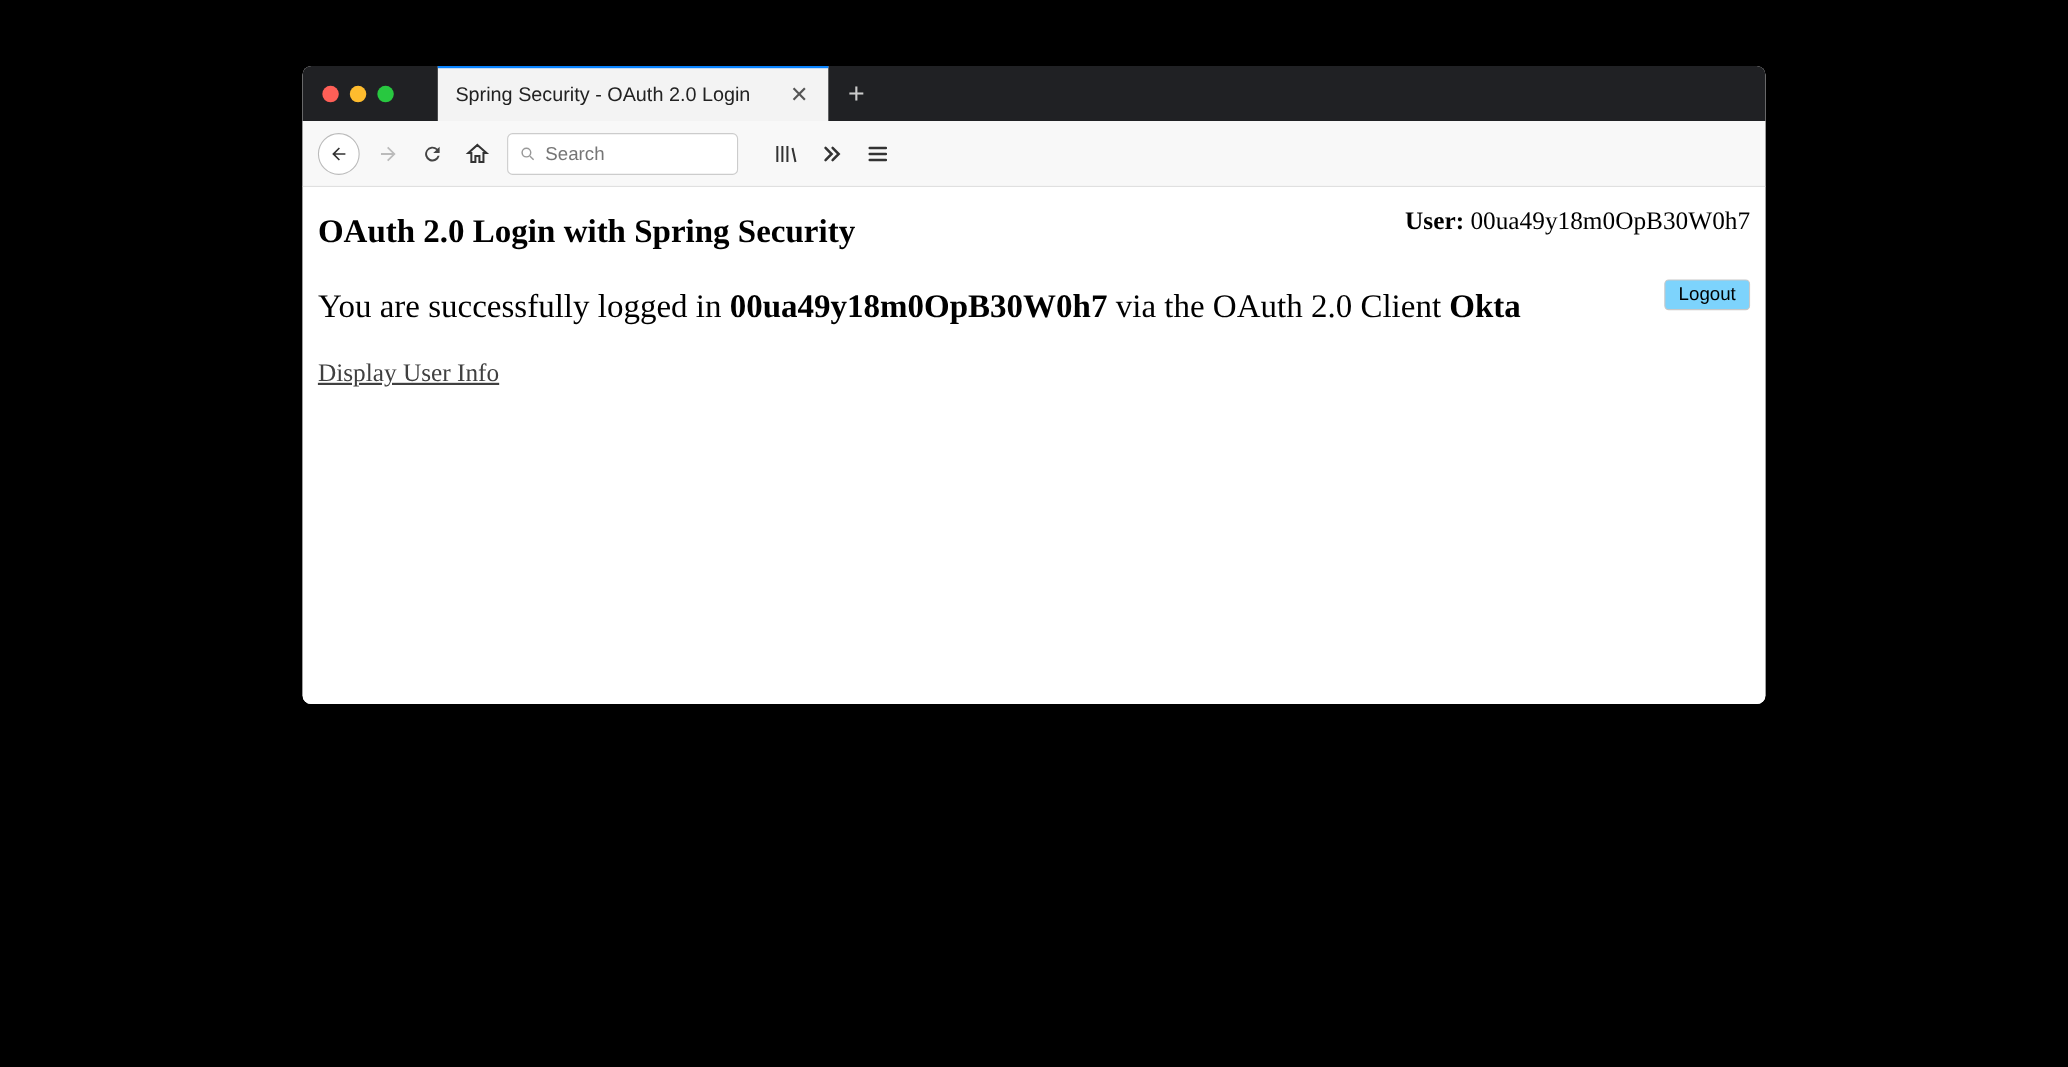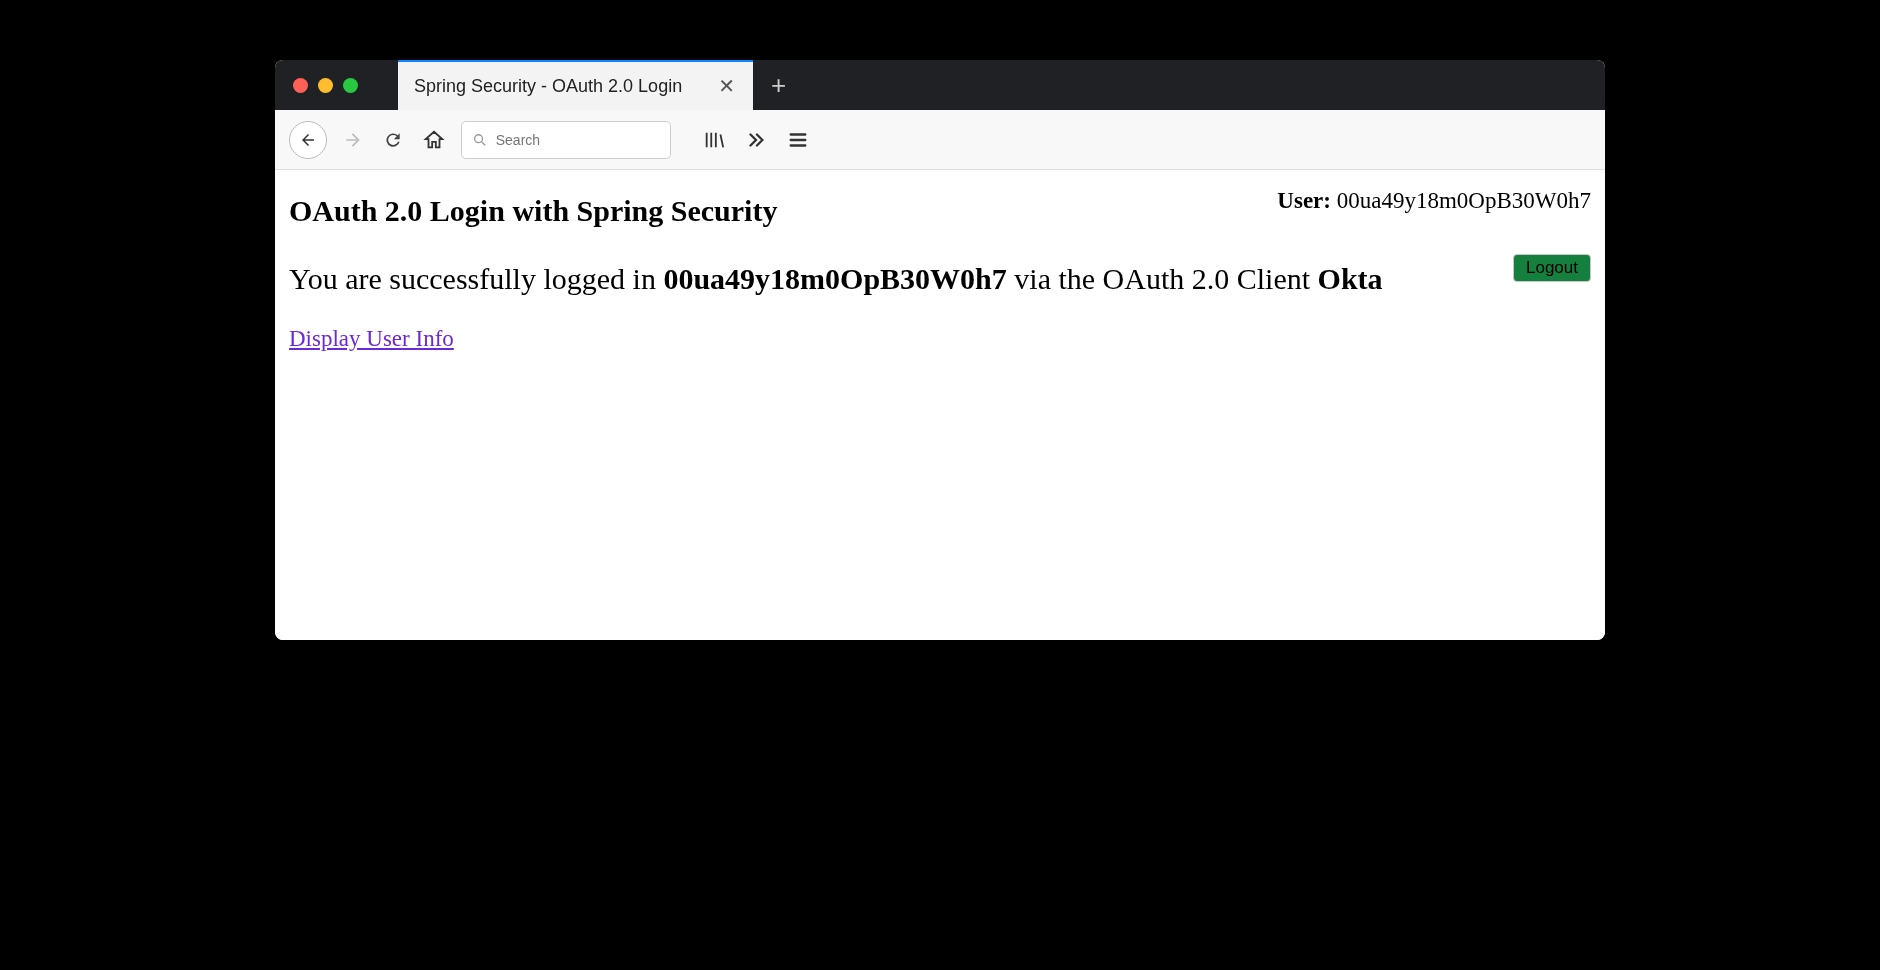--- a/index.html
+++ b/index.html
@@ -119,21 +119,21 @@
       border-radius: 5px;
       background: #fff;
       display: flex;
       align-items: center;
       padding: 0 10px;
       gap: 8px;
       color: #888;
     }
     .searchbar input {
       border: none; outline: none;
-      font-size: 14px; color: #888;
+      font-size: 17px; color: #888;
       width: 100%; background: transparent;
     }
     .right-icons {
       display: flex; align-items: center; gap: 20px;
       margin-left: 20px;
       color: #555;
     }
     .content {
       padding: 18px 14px 40px 14px;
       background: #fff;
@@ -151,41 +151,41 @@
     .user-line {
       font-size: 23px;
       color: #000;
       font-family: "Times New Roman", Times, serif;
     }
     .user-line b { font-weight: bold; margin-left: 32px; }
     .logout-btn {
       margin-top: 40px;
       font-size: 17px;
       padding: 3px 12px;
-      background: #15803d;
+      background: #7dd3fc;
       border: 1px solid #c8c8c8;
       border-radius: 4px;
       cursor: pointer;
       font-family: -apple-system, sans-serif;
     }
     h1.page-title {
       font-size: 30px;
       font-weight: bold;
       margin-top: 6px;
       margin-bottom: 34px;
       color: #000;
     }
     .status-line {
       font-size: 30px;
       color: #000;
       margin-bottom: 30px;
     }
     .status-line b { font-weight: bold; }
     .link {
-      color: #6d28d9;
+      color: #404040;
       text-decoration: underline;
       font-size: 23px;
       cursor: pointer;
     }
     svg { display: block; }
   </style>
 </head>
 <body>
 
 <div class="window">

